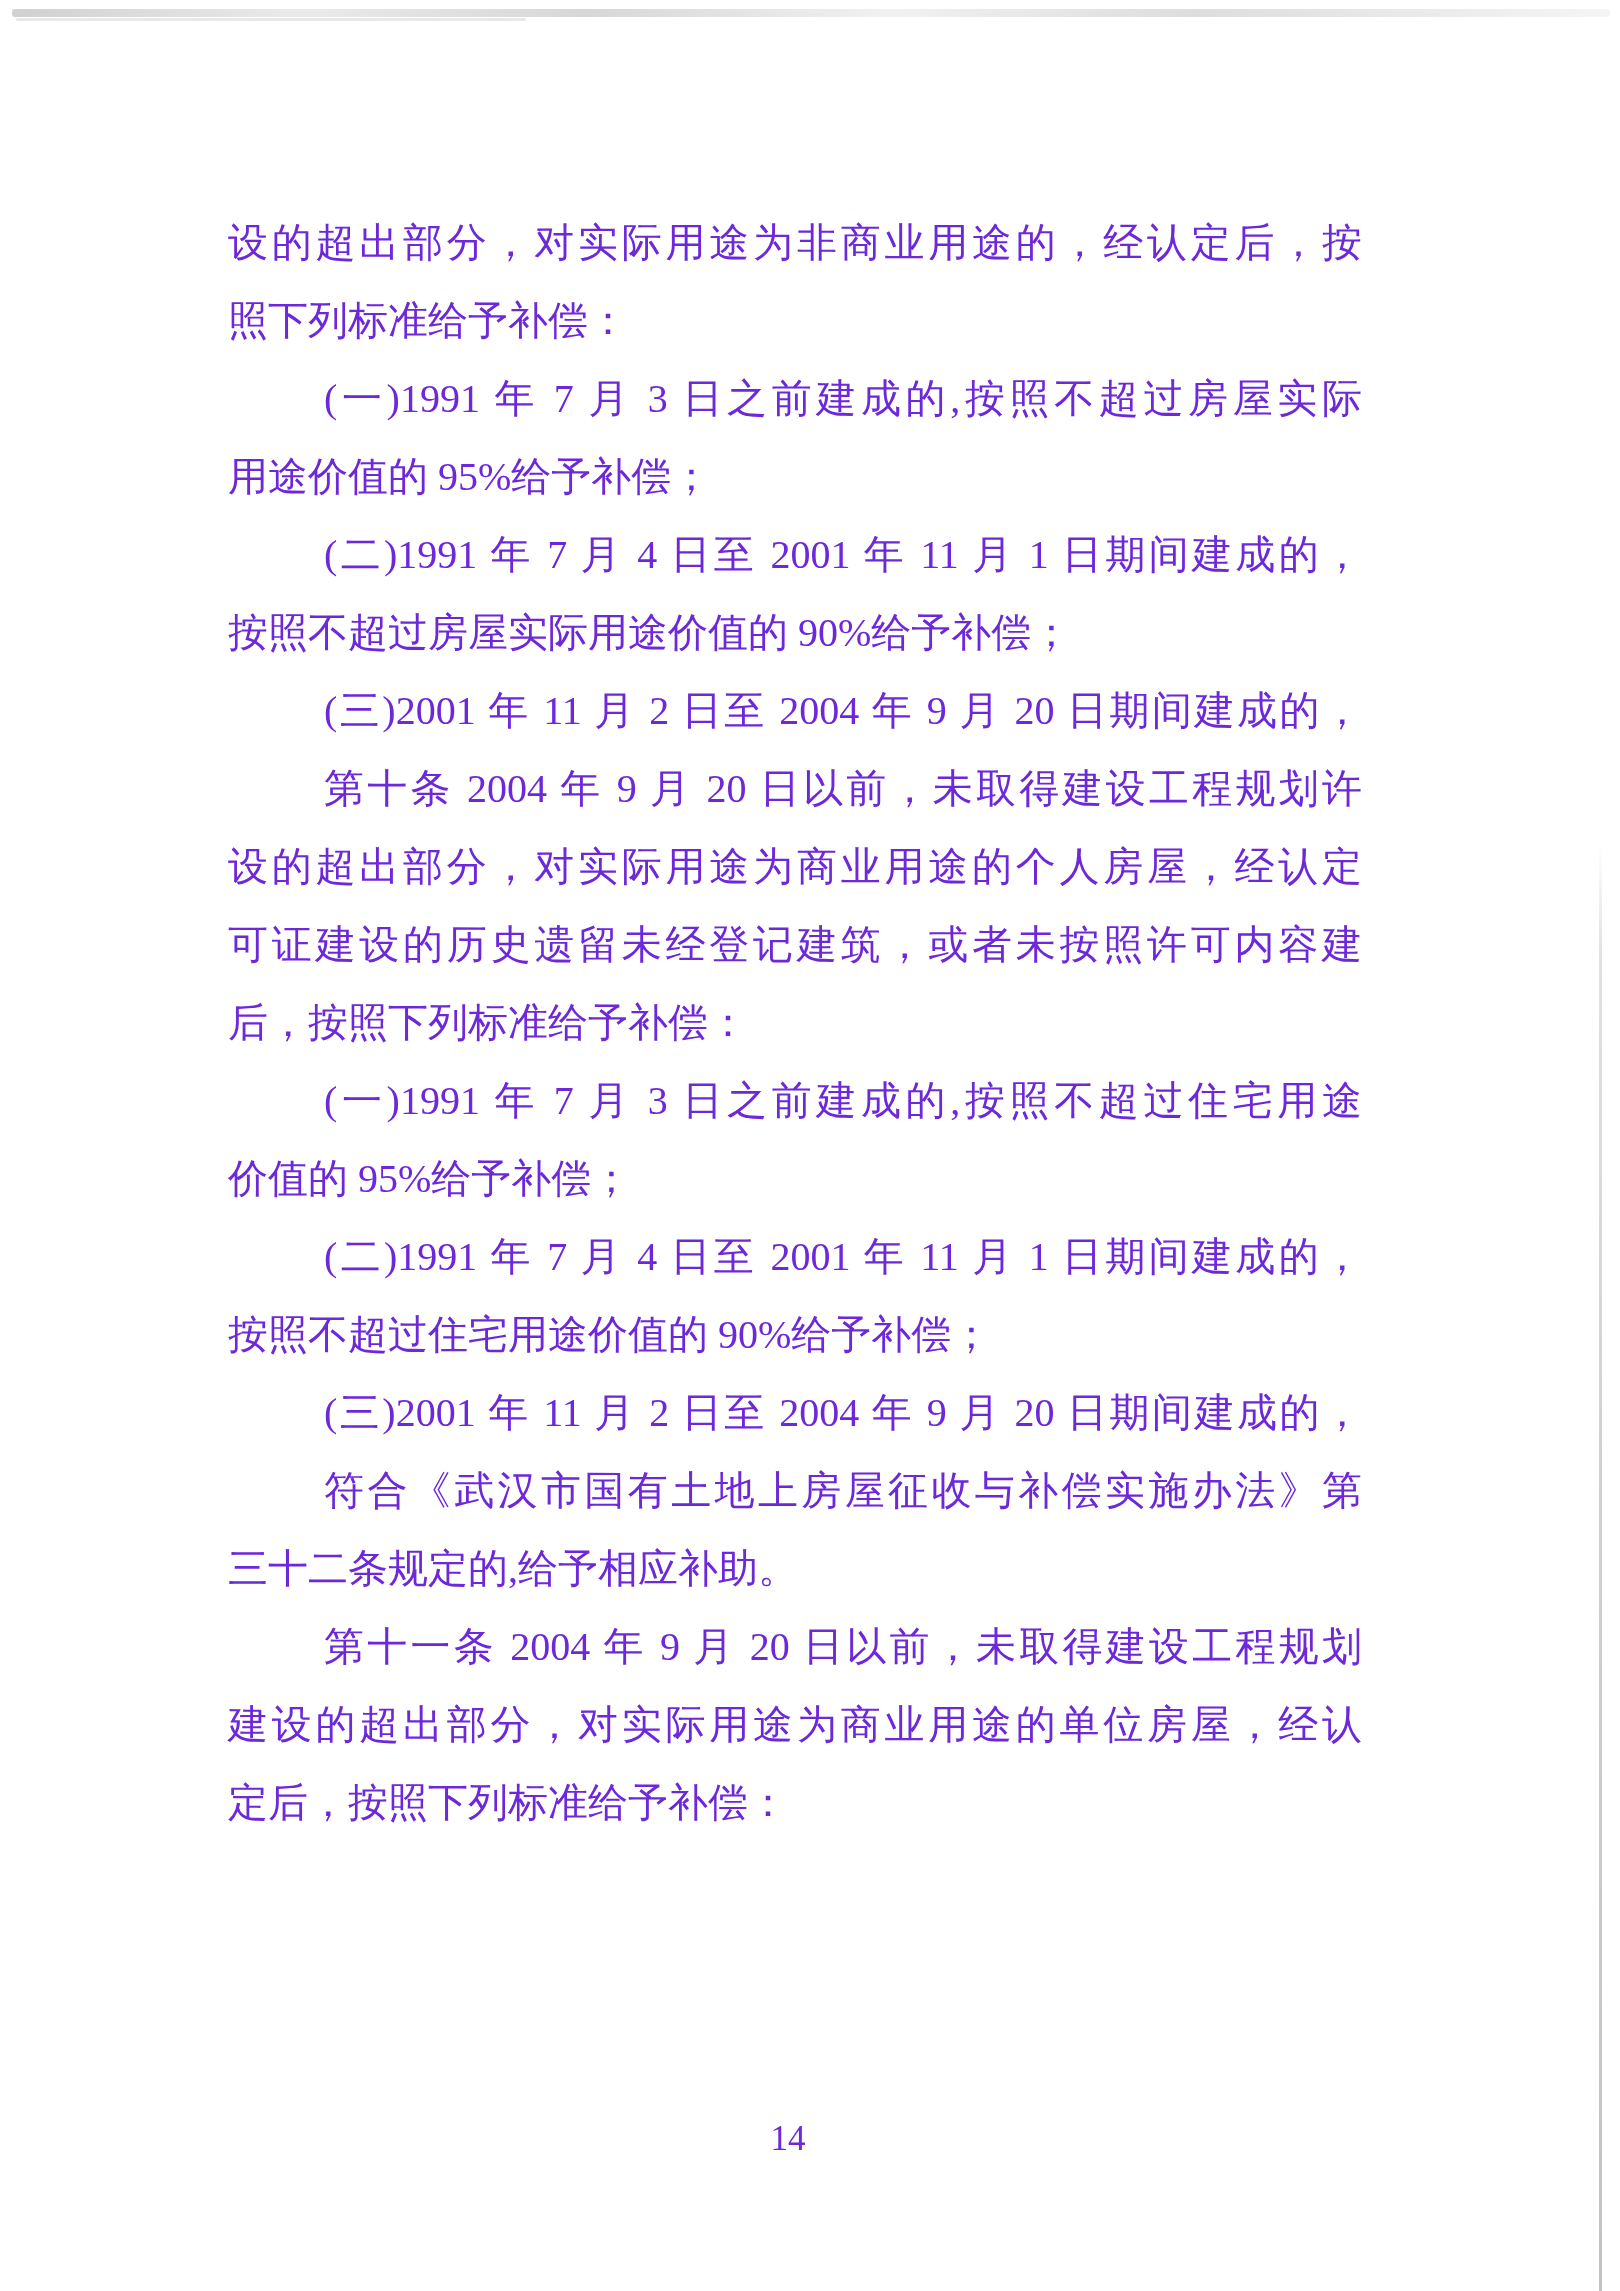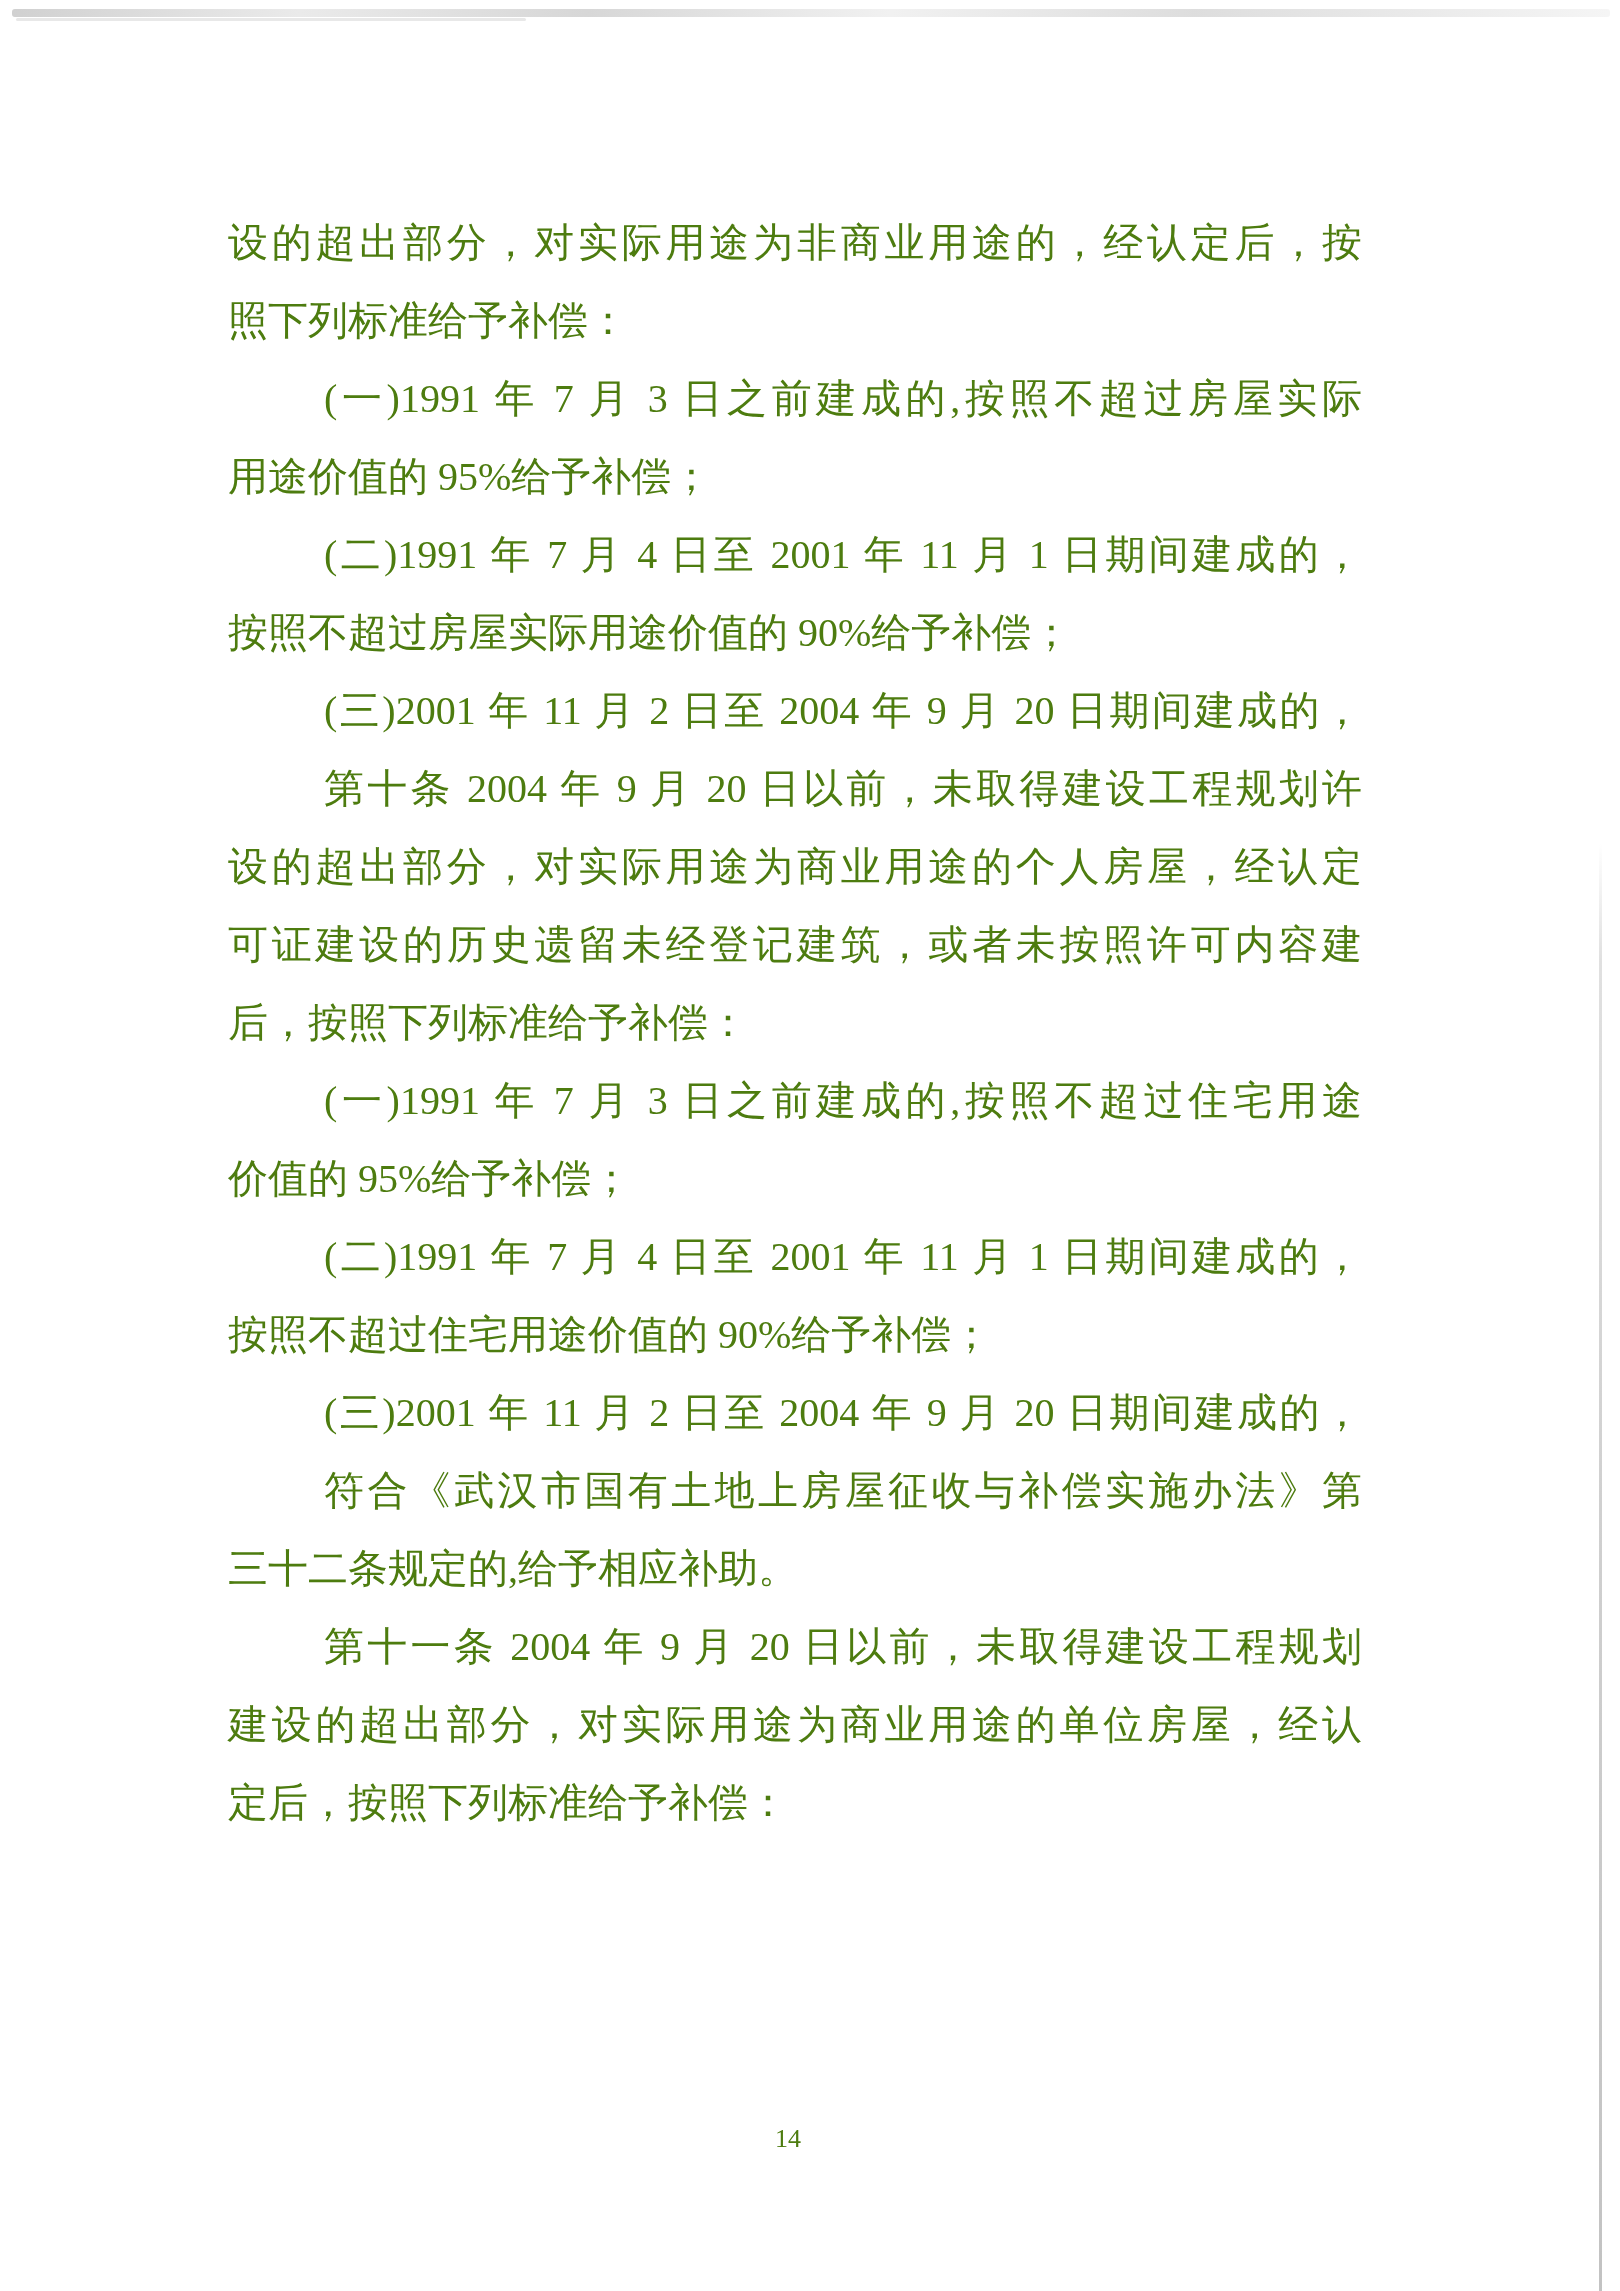--- a/index.html
+++ b/index.html
@@ -76,28 +76,28 @@
   }
   .line.indent {
     padding-left: 96px;
   }
   .page-number {
     position: absolute;
     top: 2117px;
     left: 0;
     width: 1576px;
     text-align: center;
-    font-size: 26px;
+    font-size: 35px;
     line-height: 43px;
   }
 </style>
 </head>
 <body>
 
-<div class="sheet" style="background: rgb(255, 255, 255); color: #4d7c0f;">
+<div class="sheet" style="background: rgb(255, 255, 255); color: #6d28d9;">
   <div class="scan-streak"></div>
   <div class="scan-streak-2"></div>
   <div class="scan-edge"></div>
 
   <div class="text-column">
       <div class="line fill">设的超出部分，对实际用途为非商业用途的，经认定后，按</div>
       <div class="line">照下列标准给予补偿：</div>
       <div class="line indent fill">(一)1991 年 7 月 3 日之前建成的,按照不超过房屋实际</div>
       <div class="line">用途价值的 95%给予补偿；</div>
       <div class="line indent fill">(二)1991 年 7 月 4 日至 2001 年 11 月 1 日期间建成的，</div>

